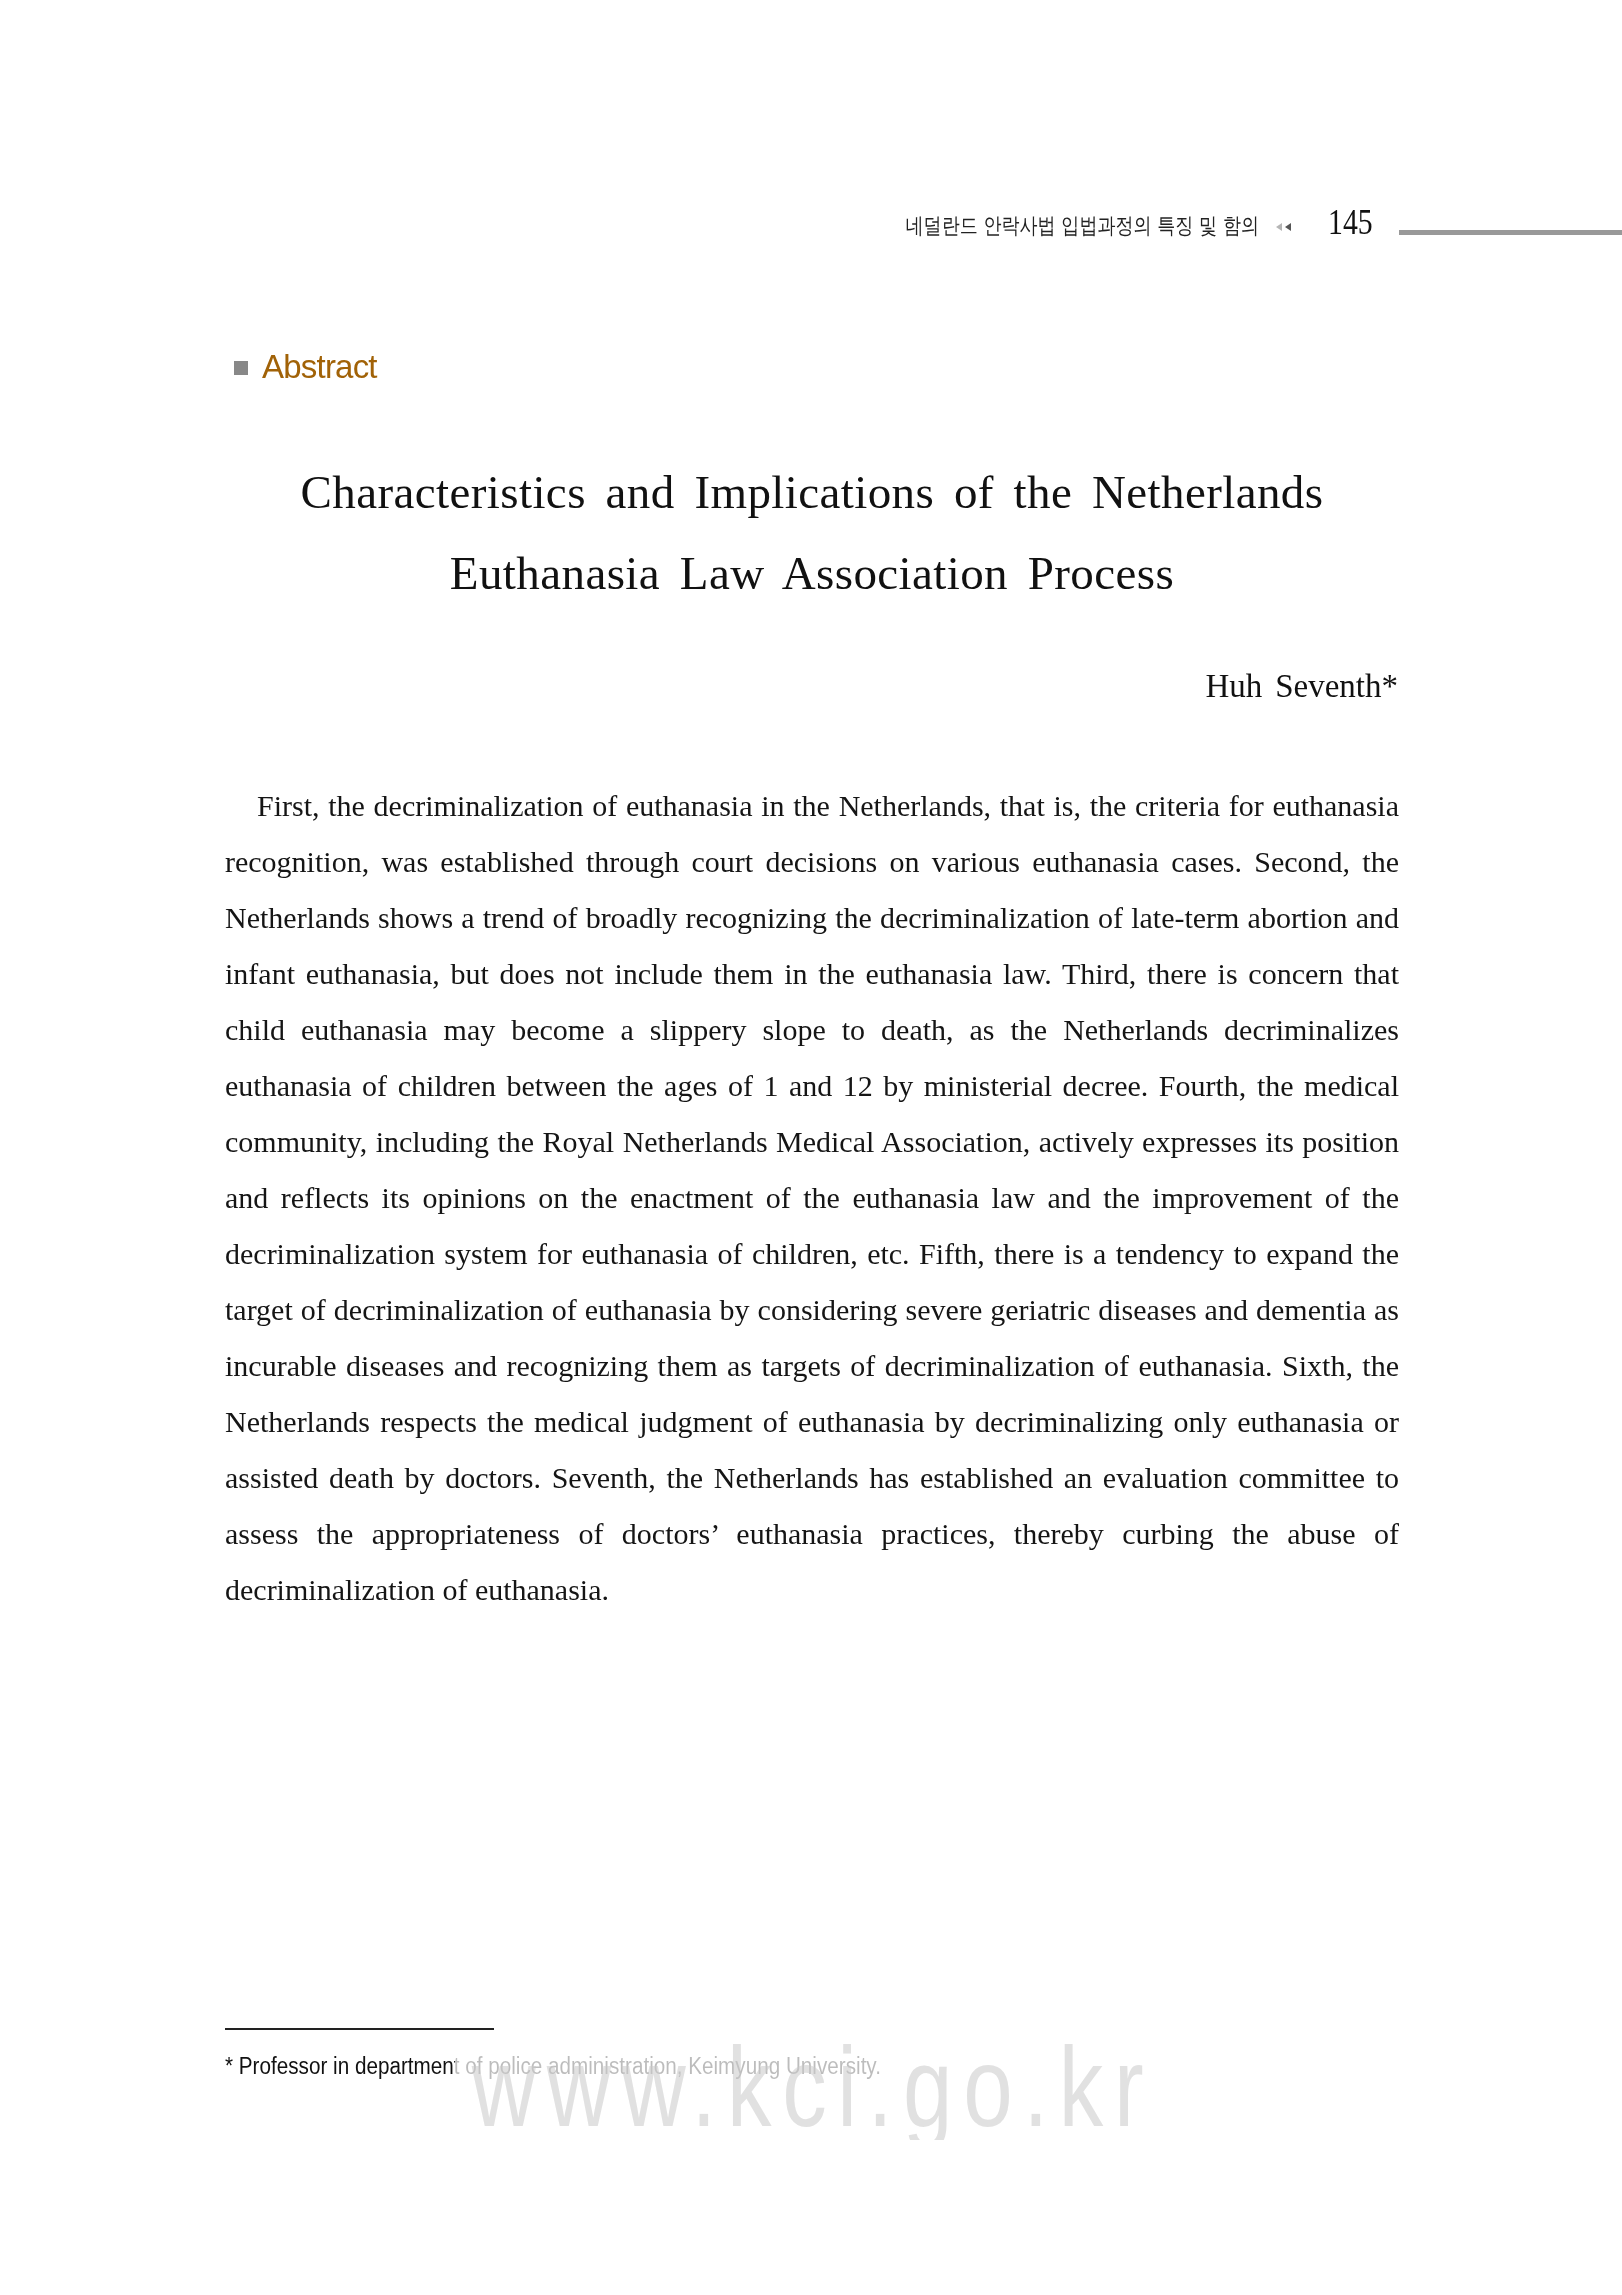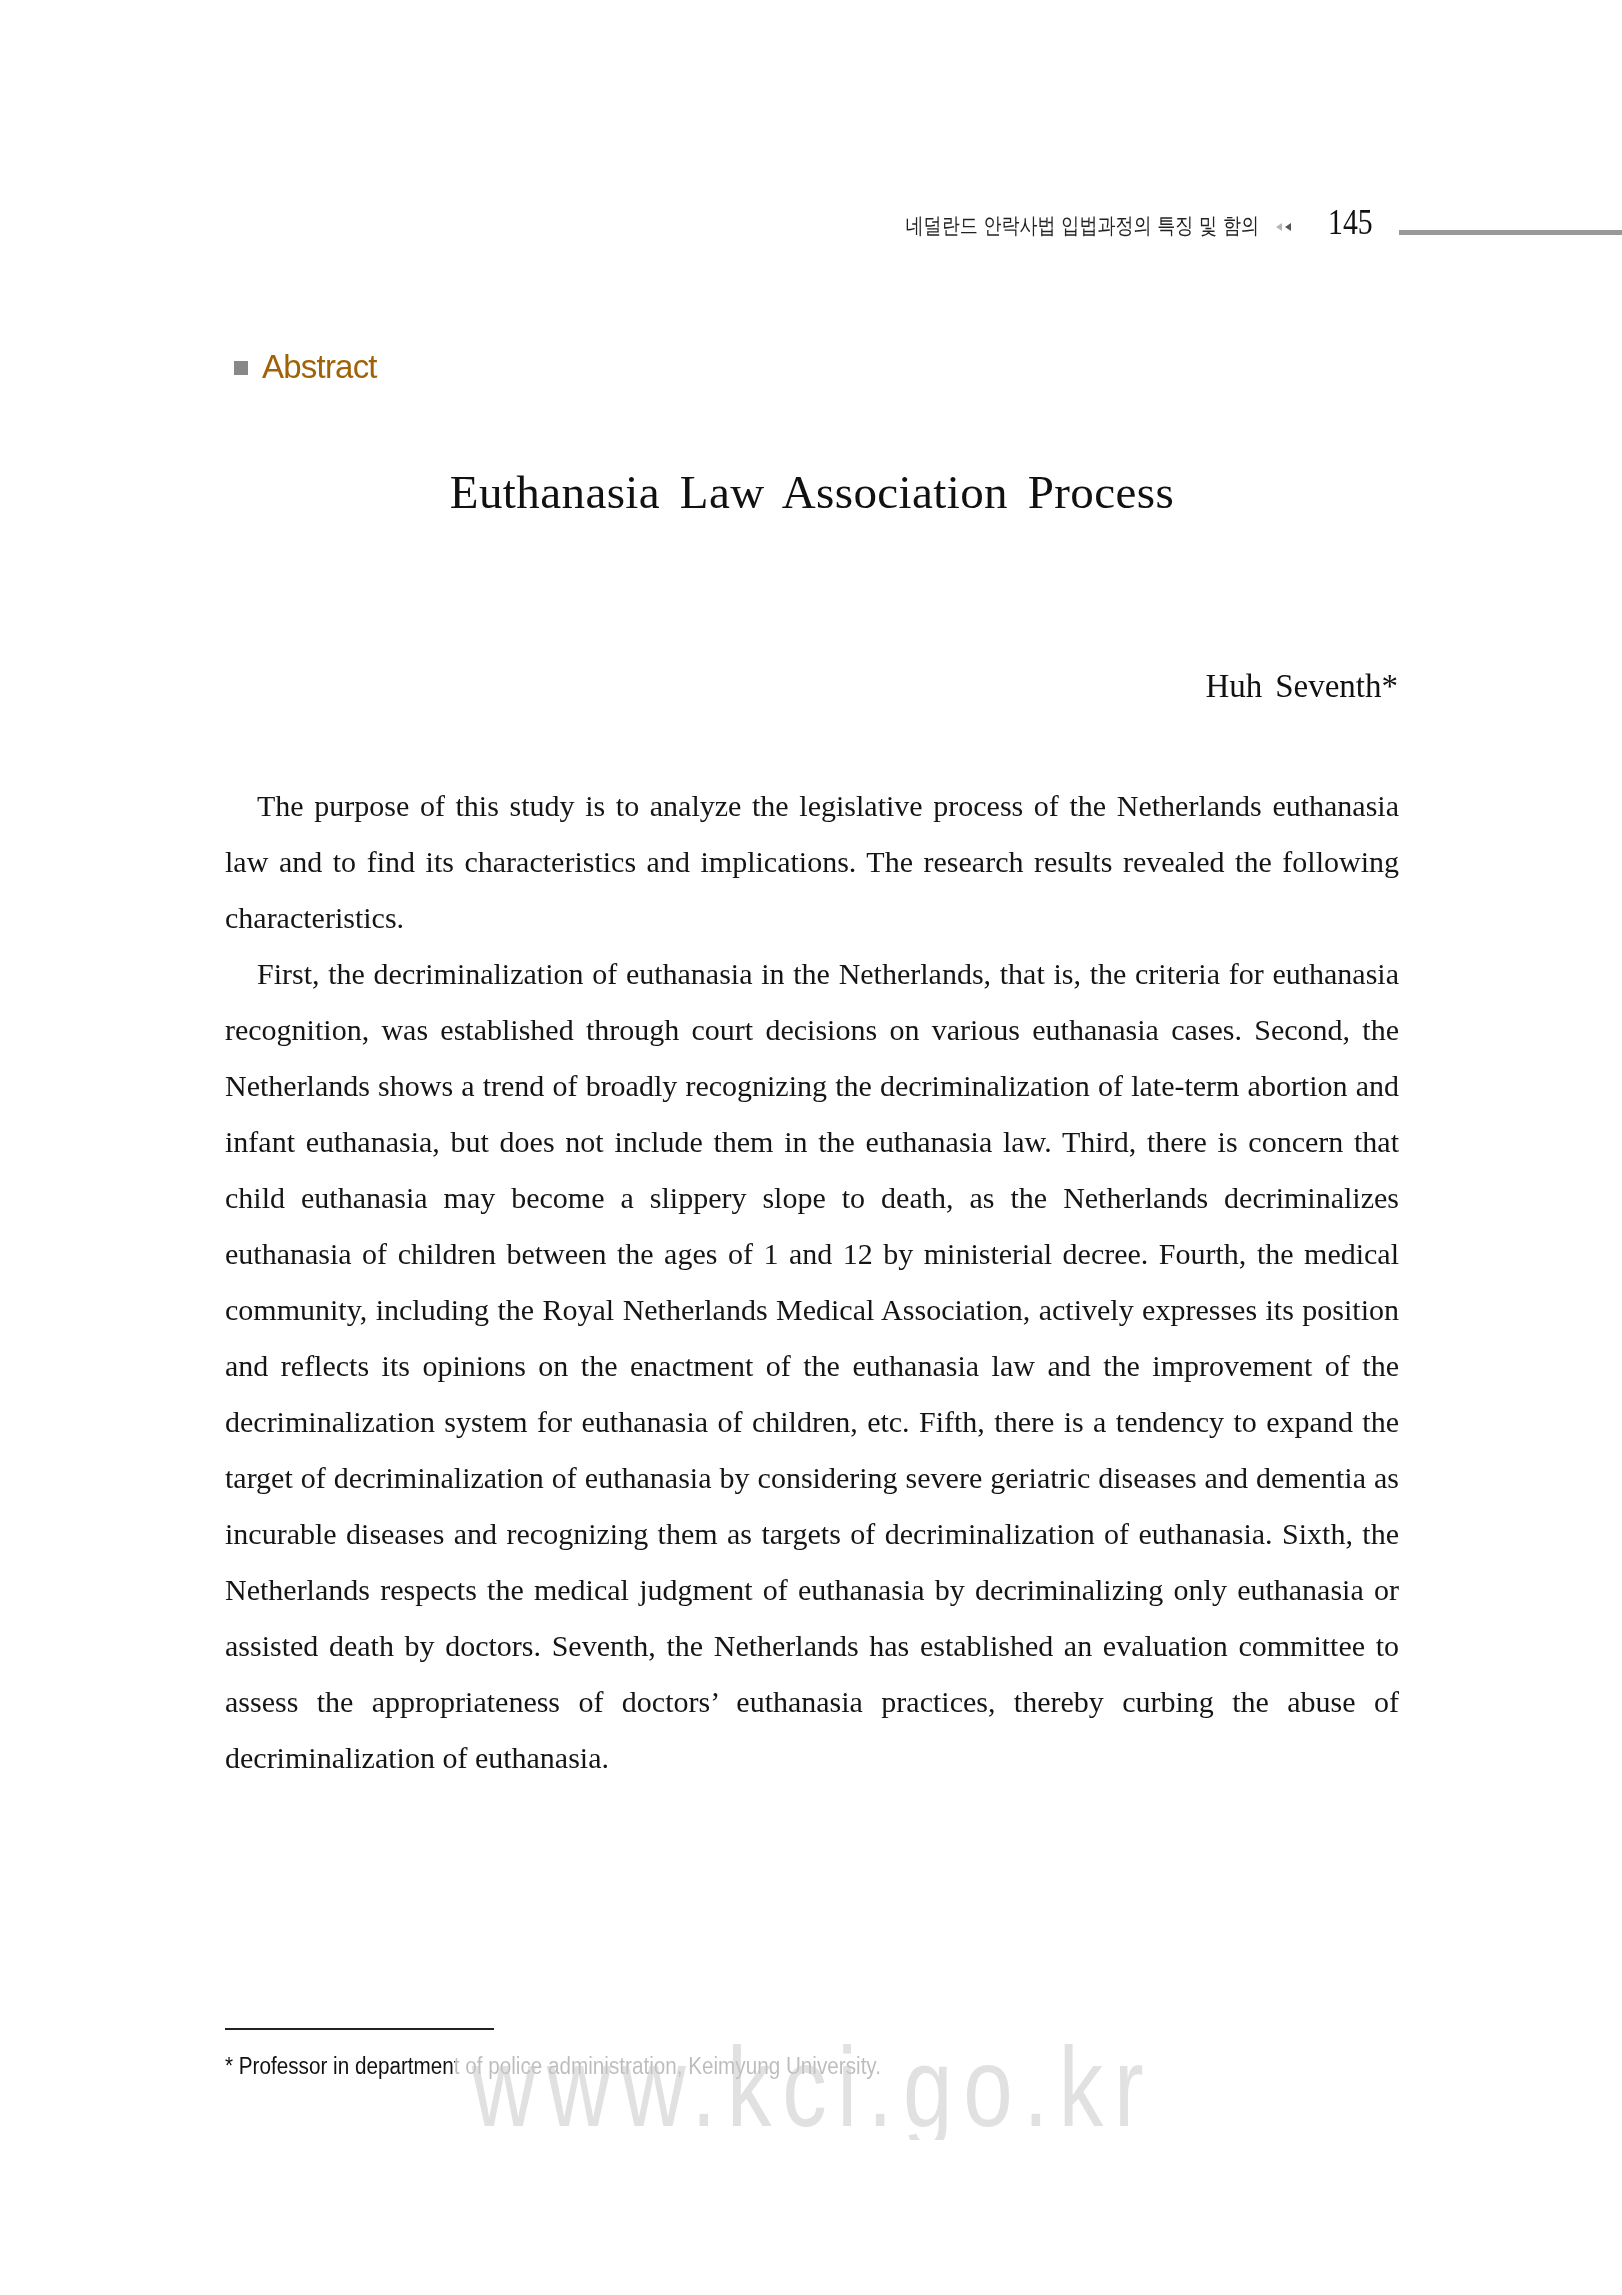--- a/index.html
+++ b/index.html
@@ -183,27 +183,27 @@
   <span class="rh-page">145</span>
   <span class="rh-rule"></span>
 </div>
 
 <div class="section-label">
   <span class="section-bullet"></span>
   <span>Abstract</span>
 </div>
 
 <h1 class="title" style="margin:0;font-weight:normal;">
+  <span class="title-line">Characteristics and Implications of the Netherlands</span>
   <span class="title-line">Euthanasia Law Association Process</span>
 </h1>
 
 <div class="author">Huh Seventh*</div>
 
 <div class="abstract-body">
-  <p>The purpose of this study is to analyze the legislative process of the Netherlands euthanasia law and to find its characteristics and implications. The research results revealed the following characteristics.</p>
   <p>First, the decriminalization of euthanasia in the Netherlands, that is, the criteria for euthanasia recognition, was established through court decisions on various euthanasia cases. Second, the Netherlands shows a trend of broadly recognizing the decriminalization of late-term abortion and infant euthanasia, but does not include them in the euthanasia law. Third, there is concern that child euthanasia may become a slippery slope to death, as the Netherlands decriminalizes euthanasia of children between the ages of 1 and 12 by ministerial decree. Fourth, the medical community, including the Royal Netherlands Medical Association, actively expresses its position and reflects its opinions on the enactment of the euthanasia law and the improvement of the decriminalization system for euthanasia of children, etc. Fifth, there is a tendency to expand the target of decriminalization of euthanasia by considering severe geriatric diseases and dementia as incurable diseases and recognizing them as targets of decriminalization of euthanasia. Sixth, the Netherlands respects the medical judgment of euthanasia by decriminalizing only euthanasia or assisted death by doctors. Seventh, the Netherlands has established an evaluation committee to assess the appropriateness of doctors’ euthanasia practices, thereby curbing the abuse of decriminalization of euthanasia.</p>
 </div>
 
 <div class="footnote-rule"></div>
 <div class="footnote">* Professor in department of police administration, Keimyung University.</div>
 
 <div class="watermark">www.kci.go.kr</div>
 
 
 </body></html>

